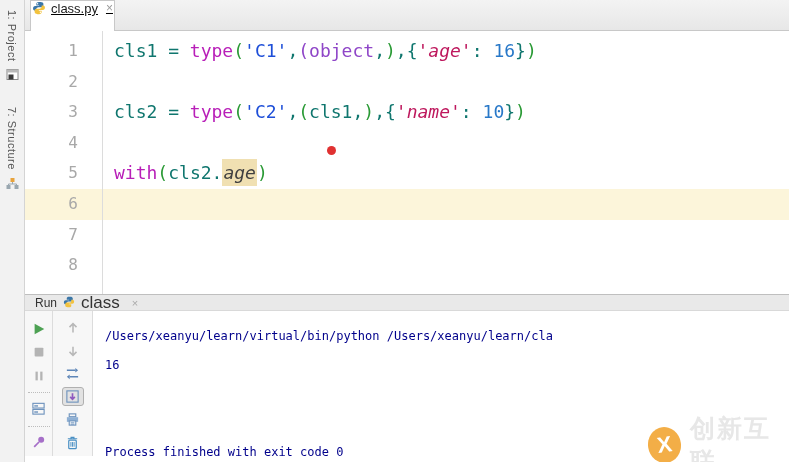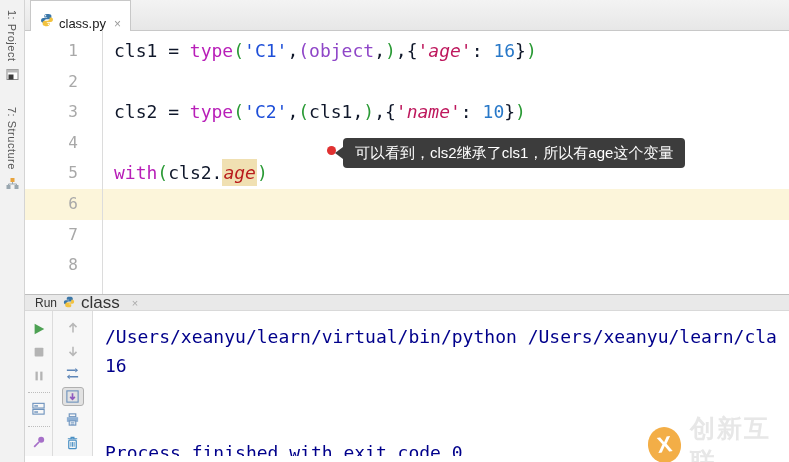--- a/index.html
+++ b/index.html
@@ -13,44 +13,44 @@
   .stripe-label { writing-mode:vertical-rl; font-size:11px; color:#555; letter-spacing:.5px; }
   .stripe-ico { margin-top:6px; }
 
   
   .main { position:absolute; left:25px; top:0; width:764px; height:462px; }
 
   
   .tabbar { position:absolute; left:0; top:0; width:764px; height:31px;
             background:linear-gradient(#f3f3f3,#e7e7e7); border-bottom:1px solid #c8c8c8; }
   .tab { position:absolute; left:5px; top:0; height:31px; background:#fff;
-         border:1px solid #c8c8c8; border-bottom:none; display:flex; align-items:flex-end;
-         padding:0 9px; gap:5px; }
+         border:1px solid #c8c8c8; border-bottom:none; display:flex; align-items:flex-start;
+         padding:0 1px; gap:5px;text-decoration:underline; }
   .tab-label { font-size:13px; color:#1a1a1a; }
   .tab-close { font-size:12px; color:#9a9a9a; margin-left:3px; }
 
   
   .editor { position:absolute; left:0; top:31px; width:764px; height:263px; background:#fff; overflow:hidden; }
   .gutter-underlay { position:absolute; left:0; top:0; bottom:0; width:78px; border-right:1px solid #dcdcdc; }
   .code-lines { position:absolute; left:0; top:5px; width:764px; }
   .code-row { display:flex; height:30.6px; line-height:30.6px; }
   .code-row.current { background:#fcf5da; }
   .gutter-num { width:78px; flex:0 0 78px; text-align:right; padding-right:24px;
                 font-family:"DejaVu Sans Mono", monospace; font-size:16px; color:#a8a8a8;
                 border-right:1px solid #dcdcdc; }
   .code-text { flex:1; padding-left:11px; font-family:"DejaVu Sans Mono", monospace;
                font-size:18px; color:#000; white-space:pre; }
-  .tk-d { color:#0f172a; }
+  .tk-d { color:#0f766e; }
   .tk-k { color:#b81fb8; }
   .tk-g { color:#2a9a35; }
   .tk-p { color:#8f46c8; }
   .tk-s { color:#1d4ed8; }
   .tk-si { color:#be185d; font-style:italic; }
   .tk-n { color:#2878c8; }
-  .tk-hl { color:#b91c1c; font-style:italic; background:#f0e0b2; padding:3px 1px; }
+  .tk-hl { color:#404040; font-style:italic; background:#f0e0b2; padding:3px 1px; }
 
   .breakpoint-dot { position:absolute; left:302px; top:115px; width:9px; height:9px;
                     border-radius:50%; background:#e03131; }
   .tooltip { position:absolute; left:318px; top:107px; height:30px; line-height:30px;
              background:#3c3c3c; color:#fff; font-size:15px; padding:0 12px;
              border-radius:4px; white-space:nowrap; z-index:6; }
   .tooltip:before { content:""; position:absolute; left:-8px; top:9px; width:0; height:0;
                     border-top:6px solid transparent; border-bottom:6px solid transparent;
                     border-right:8px solid #3c3c3c; }
 
@@ -65,21 +65,21 @@
   .run-body { position:relative; height:145px; display:flex; }
   .tcol { background:#f7f7f7; border-right:1px solid #dcdcdc; display:flex;
           flex-direction:column; align-items:center; padding-top:8px; }
   .tcol1 { width:28px; }
   .tcol2 { width:40px; }
   .tbtn { width:22px; height:22px; display:flex; align-items:center; justify-content:center;
           margin-bottom:4px; cursor:default; }
   .tbtn.selected { background:#e2e2e2; border:1px solid #b0b0b0; border-radius:3px; }
   .tsep { width:22px; border-top:1px dotted #bdbdbd; margin:3px 0 6px; }
   .console { flex:1; padding:11px 0 0 12px; overflow:hidden; }
-  .console-line { font-family:"DejaVu Sans Mono", monospace; font-size:18px; color:#00008b;
+  .console-line { font-family:"DejaVu Sans Mono", monospace; font-size:12px; color:#00008b;
                   height:29px; line-height:29px; white-space:pre; }
 
   
   .watermark { position:absolute; left:648px; top:412px; display:flex; align-items:center;
                gap:9px; z-index:9; pointer-events:none; }
   .wm-logo { width:36px; height:36px; border-radius:50%; background:#f3a838; color:#fff;
              display:flex; align-items:center; justify-content:center;
              font-size:22px; font-weight:bold; transform:rotate(-8deg); opacity:.92; }
   .wm-text { font-size:25px; color:#e7e7e7; letter-spacing:2px; font-weight:bold; }
 </style>
@@ -157,23 +157,20 @@
         <div class="code-row">
           <div class="gutter-num">7</div>
           <div class="code-text"></div>
         </div>
         <div class="code-row">
           <div class="gutter-num">8</div>
           <div class="code-text"></div>
         </div>
       </div>
     <div class="breakpoint-dot"></div>
-    <div class="tooltip">
-      <span>可以看到，cls2继承了cls1，所以有age这个变量</span>
-    </div>
   </div>
 
   <div class="runpanel">
     <div class="run-header">
       <span class="run-title">Run</span>
       <span>
         <svg width="12" height="12" viewBox="0 0 16 16">
             <path d="M8 1C6 1 5 1.9 5 3.1V5h3.2v.8H3.6C2.1 5.8 1.2 7 1.2 8.5S2.1 11 3.6 11H5V9.3C5 8 6.1 7.2 7.4 7.2h3.4c1.2 0 2.2-.9 2.2-2.1V3.1C13 1.9 11.6 1 9.8 1H8z" fill="#3a76a8"></path>
             <path d="M8 15c2 0 3-.9 3-2.1V11H7.8v-.8h4.6c1.5 0 2.4-1.2 2.4-2.7S13.9 5 12.4 5H11v1.7C11 8 9.9 8.8 8.6 8.8H5.2C4 8.8 3 9.7 3 10.9v1.8C3 14.1 4.4 15 6.2 15H8z" fill="#f2c23e"></path>
           </svg>

